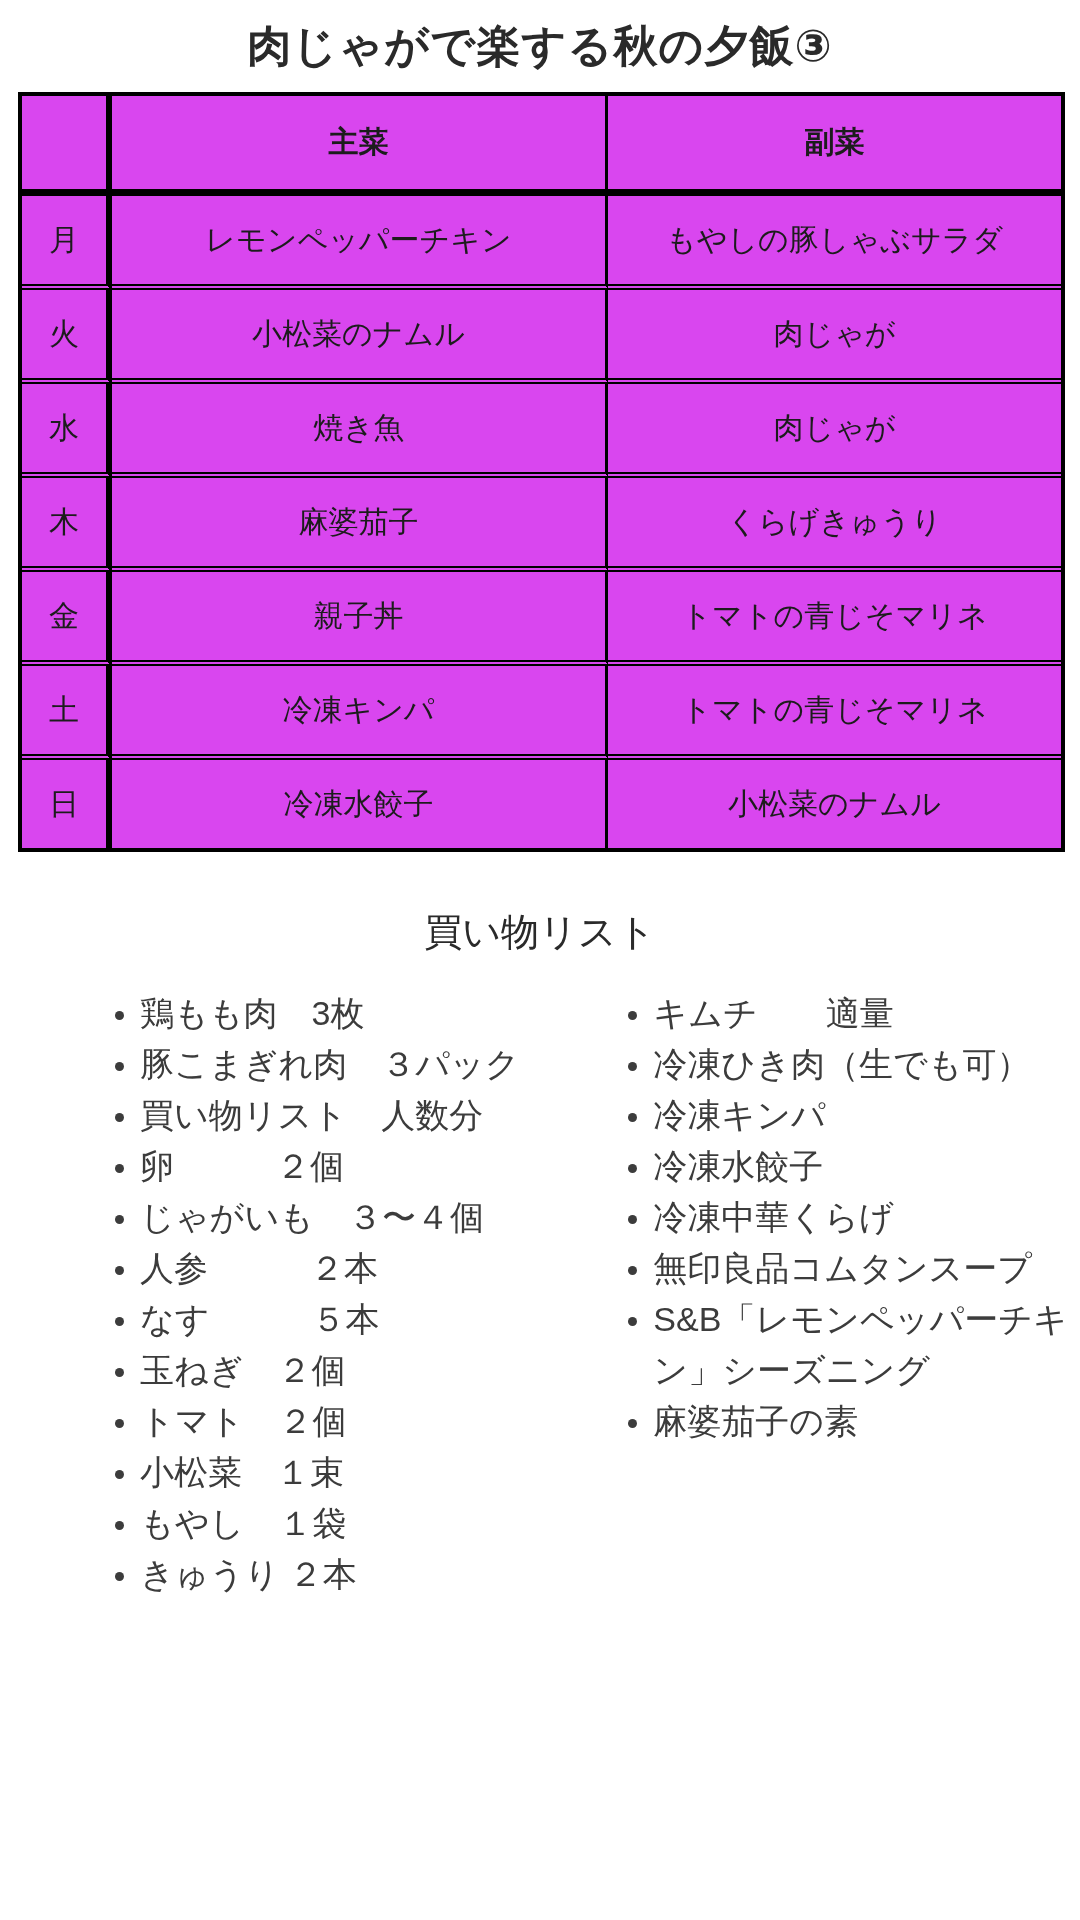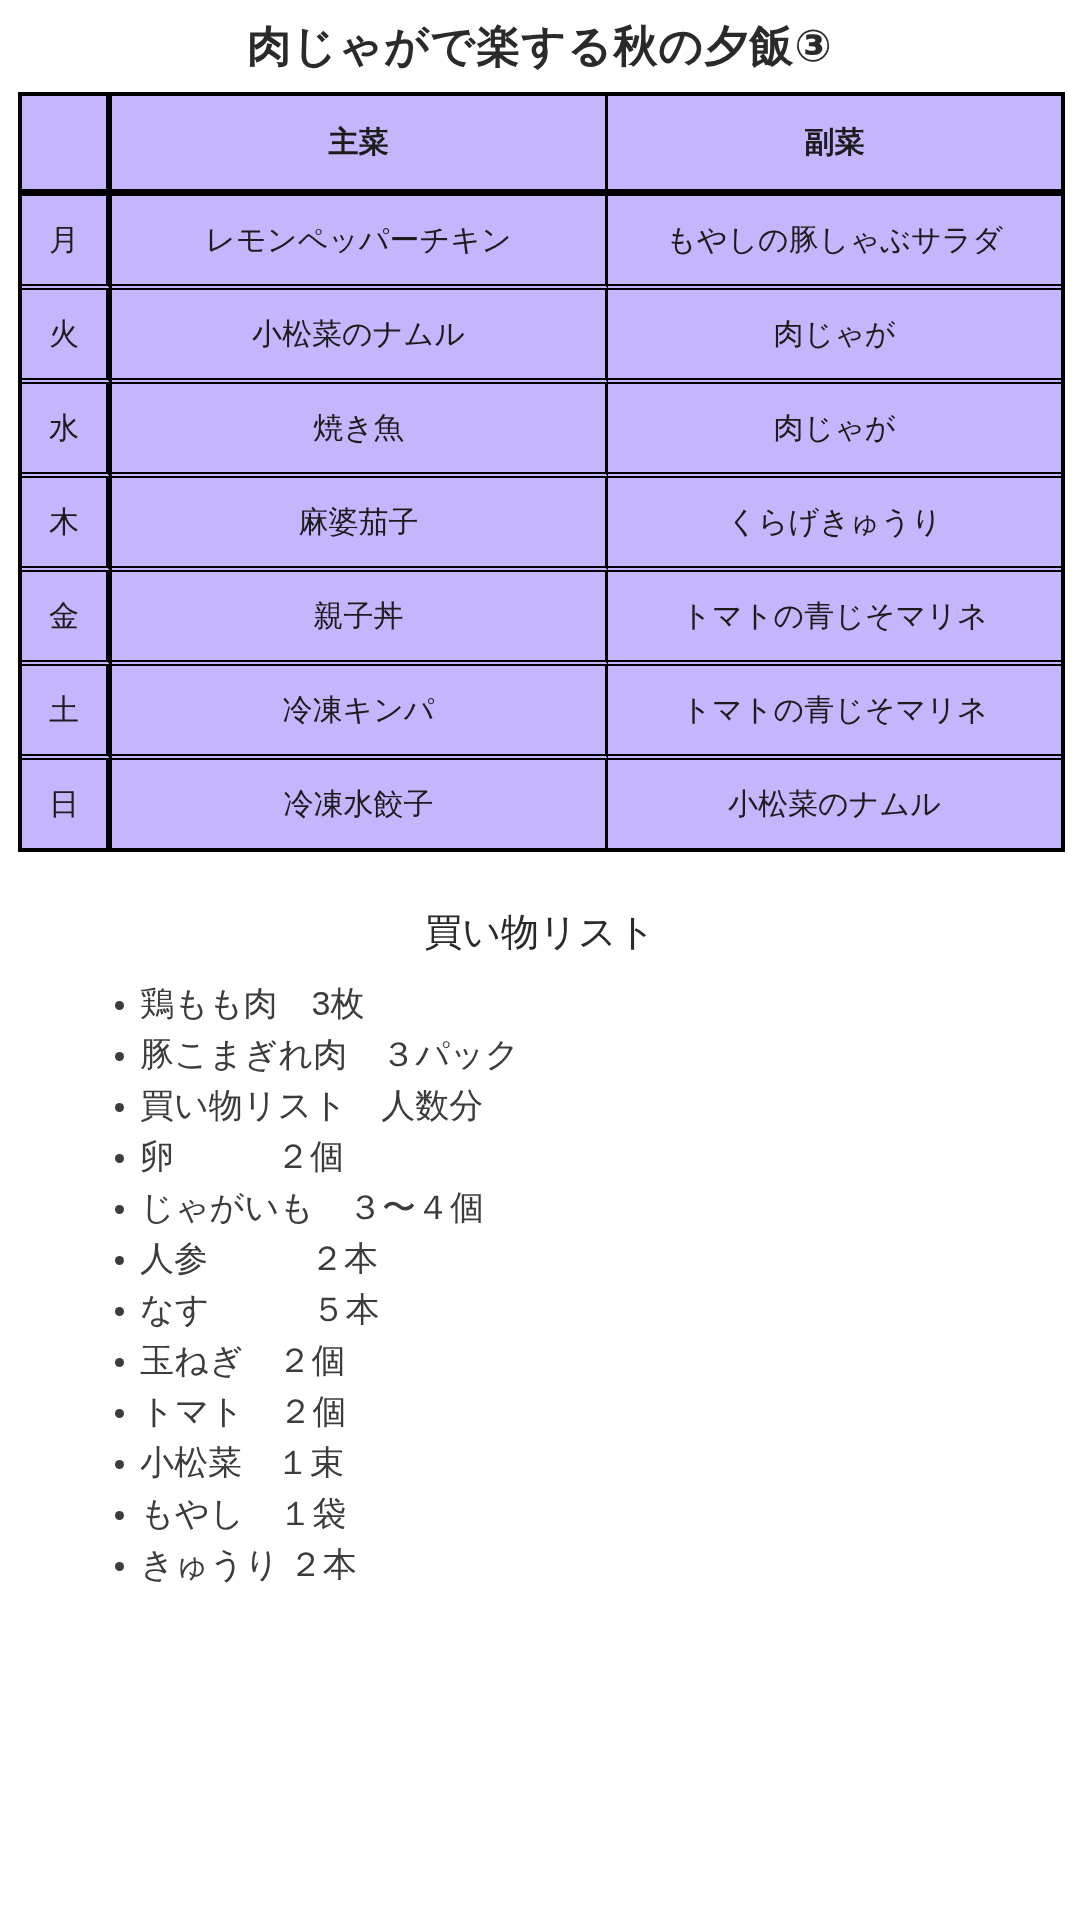--- a/index.html
+++ b/index.html
@@ -36,21 +36,21 @@
   }
   table.menu-table col.col-day  { width: 90px; }
   table.menu-table col.col-main { width: 496px; }
   table.menu-table col.col-side { width: 453px; }
   table.menu-table td, table.menu-table th {
     padding: 0;
     text-align: center;
     vertical-align: middle;
     font-size: 30px;
     color: #1c1c1c;
-    background: #c4b5fd;
+    background: #d946ef;
   }
   table.menu-table tr.header-row th { height: 93px; font-weight: bold; }
   table.menu-table tr.data-row td   { height: 88px; font-weight: normal; }
   
   table.menu-table .cell-day  { border-right: 6px solid #000000; }
   table.menu-table .cell-main { border-right: 3px solid #000000; }
   
   table.menu-table tr.header-row th { border-bottom: 7px solid #000000; }
   
   table.menu-table tr.data-row:not(:last-child) td { border-bottom: 6px double #000000; }
@@ -60,21 +60,21 @@
     padding-top: 58px;
     text-align: center;
     font-size: 38px;
     line-height: 44px;
     font-weight: normal;
     color: #2a2a2a;
   }
   .shopping-columns {
     display: flex;
     align-items: flex-start;
-    margin-top: 24px;
+    margin-top: 34px;
     padding-left: 106px;
     gap: 36px;
   }
   .shopping-columns ul {
     list-style: disc outside;
     margin: 0;
     padding-left: 34px;
     font-size: 34px;
     line-height: 51px;
     color: #3c3c3c;
@@ -148,13 +148,23 @@
     <li>卵　　　２個</li>
     <li>じゃがいも　３〜４個</li>
     <li>人参　　　２本</li>
     <li>なす　　　５本</li>
     <li>玉ねぎ　２個</li>
     <li>トマト　２個</li>
     <li>小松菜　１束</li>
     <li>もやし　１袋</li>
     <li>きゅうり ２本</li>
   </ul>
+  <ul class="shopping-right">
+    <li>キムチ　　適量</li>
+    <li>冷凍ひき肉（生でも可）</li>
+    <li>冷凍キンパ</li>
+    <li>冷凍水餃子</li>
+    <li>冷凍中華くらげ</li>
+    <li>無印良品コムタンスープ</li>
+    <li>S&amp;B「レモンペッパーチキン」シーズニング</li>
+    <li>麻婆茄子の素</li>
+  </ul>
 </div>
 
 </body></html>

